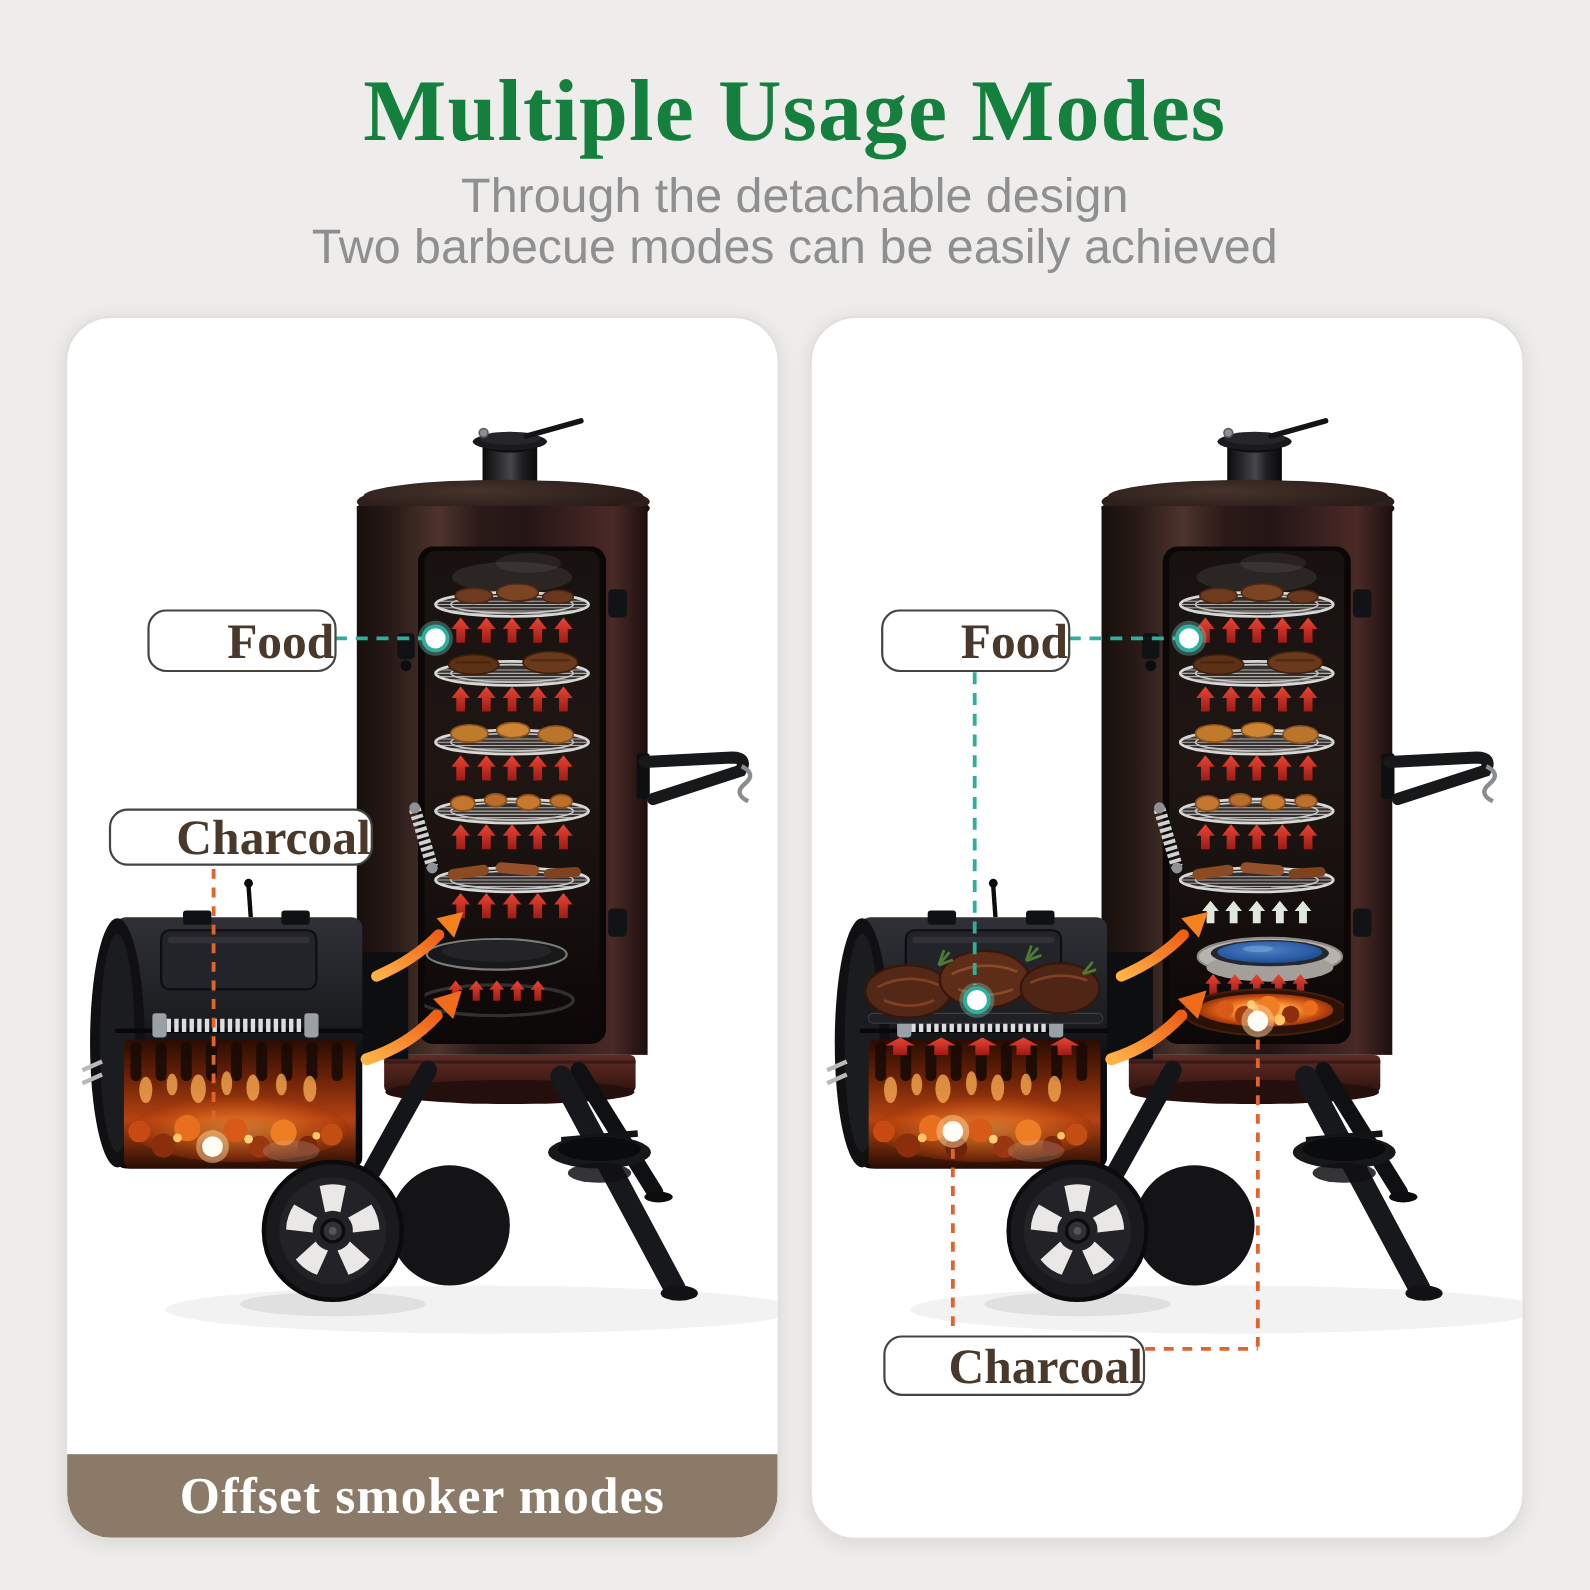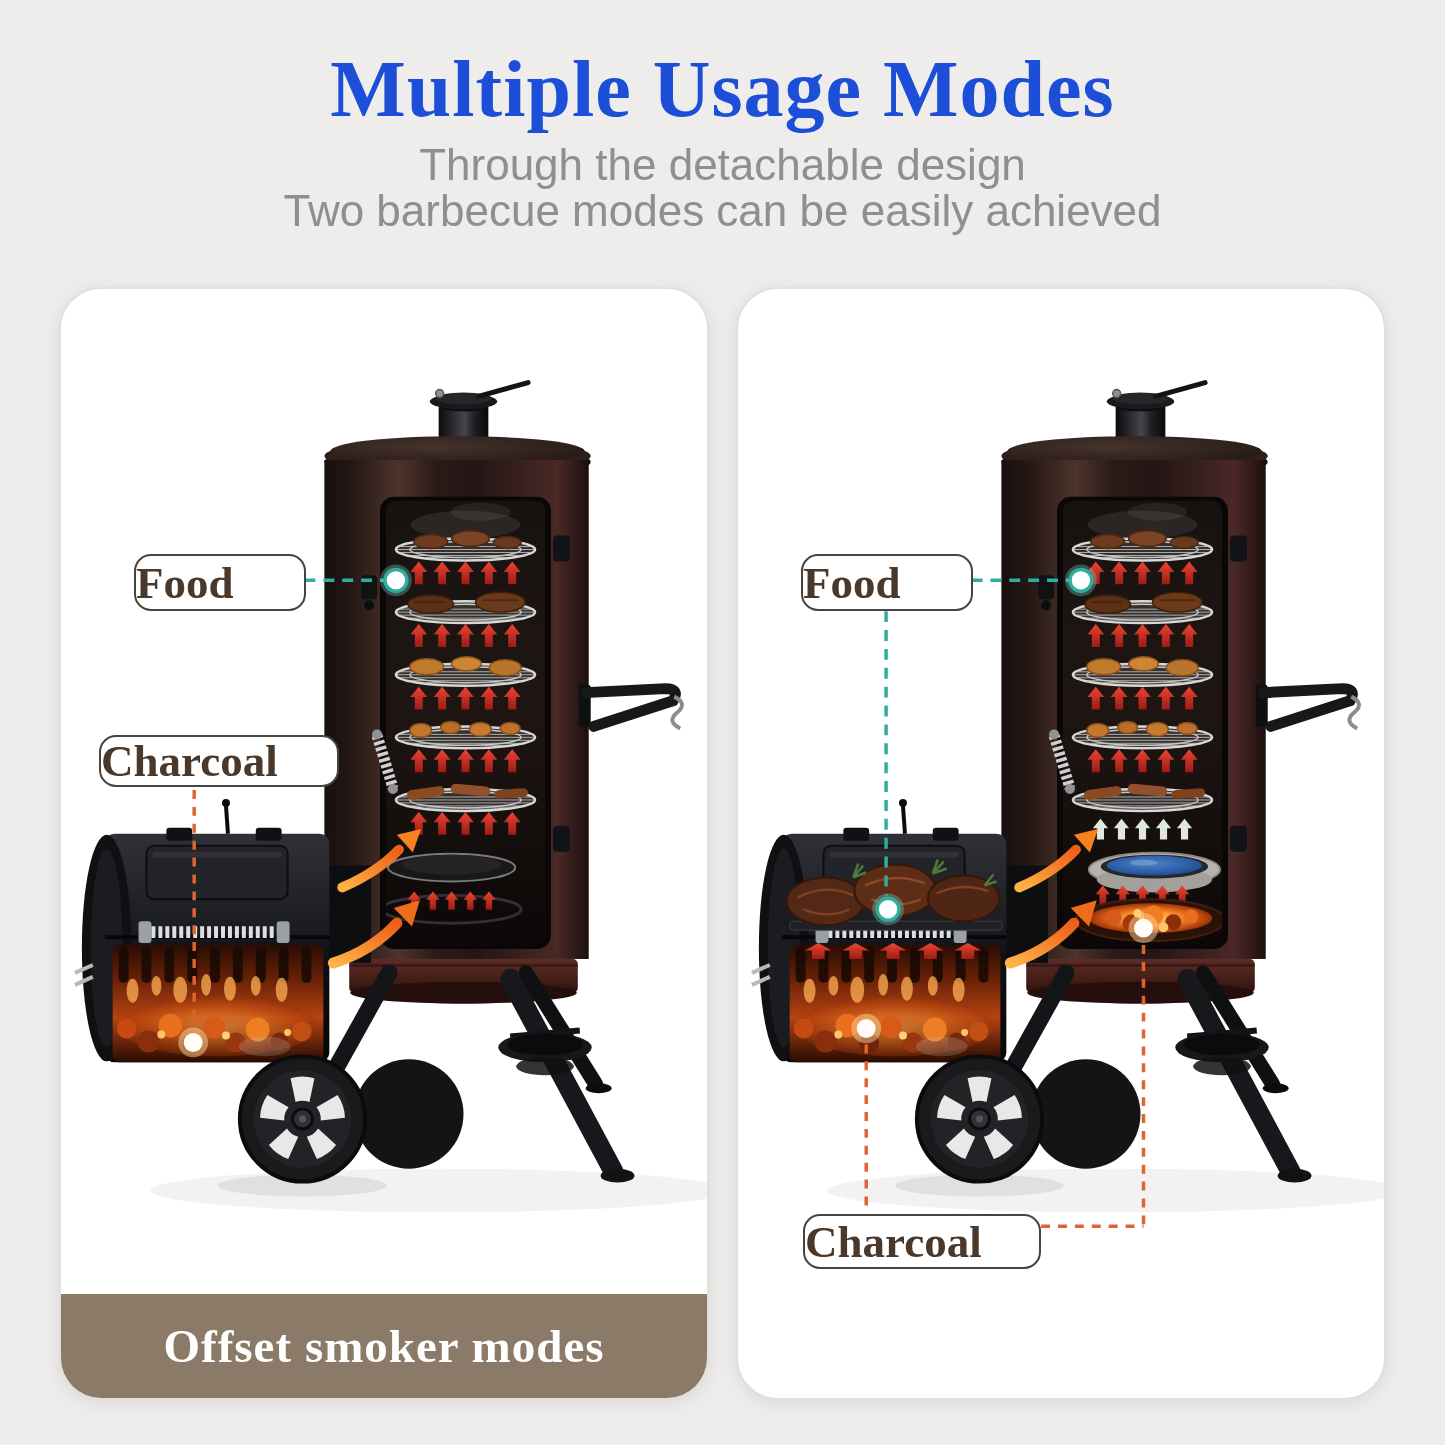--- a/index.html
+++ b/index.html
@@ -1,43 +1,43 @@
 <!DOCTYPE html>
 <html><head>
 <meta charset="utf-8">
 <style>
   html,body{margin:0;padding:0;}
   body{background:#eeedeb;font-family:"Liberation Serif",serif;}
   .page{position:relative;width:1445px;height:1445px;background:#eeedeb;overflow:hidden;}
 
   
   header{height:287px;box-sizing:border-box;padding-top:46px;text-align:center;}
-  h1.title{margin:0;font-family:"Liberation Serif",serif;font-weight:bold;
-           font-size:80px;line-height:1.08;color:#1d4ed8;letter-spacing:1px;}
+  h1.title{margin:12px;font-family:"Liberation Serif",serif;font-weight:bold;
+           font-size:80px;line-height:1.08;color:#15803d;letter-spacing:1px;}
   p.sub{margin:0;font-family:"Liberation Sans",sans-serif;font-weight:300;
         font-size:44px;line-height:46px;color:#8f8f8f;}
   p.sub:first-of-type{margin-top:10px;}
 
   
   .panels{display:flex;justify-content:center;gap:27px;}
   .panel{position:relative;width:650px;height:1113px;box-sizing:border-box;
          background:#ffffff;border:2px solid #e2e0dd;border-radius:42px;
          overflow:hidden;box-shadow:0 3px 16px rgba(120,112,104,.16);}
   .art{position:relative;width:646px;height:1011px;}
   .art svg{position:absolute;left:0;top:0;}
 
   
   .label{position:absolute;box-sizing:border-box;background:#ffffff;
          border:2.5px solid #46443f;border-radius:17px;
-         display:flex;align-items:center;justify-content:flex-start;
+         display:flex;align-items:center;justify-content:flex-end;
          font-family:"Liberation Serif",serif;font-weight:bold;
          font-size:45px;color:#4a392b;z-index:5;}
 
   
-  .caption{position:absolute;left:0;right:0;bottom:0;height:104px;
+  .caption{position:absolute;left:0;right:0;bottom:0;height:76px;
            background:#8b7a68;color:#ffffff;display:flex;align-items:center;
            justify-content:center;font-family:"Liberation Serif",serif;
            font-weight:bold;font-size:47px;letter-spacing:1px;}
 </style>
 </head>
 <body>
 
 <svg width="0" height="0" style="position:absolute" aria-hidden="true">
 <defs>
   <linearGradient id="gBody" x1="0" y1="0" x2="1" y2="0">

